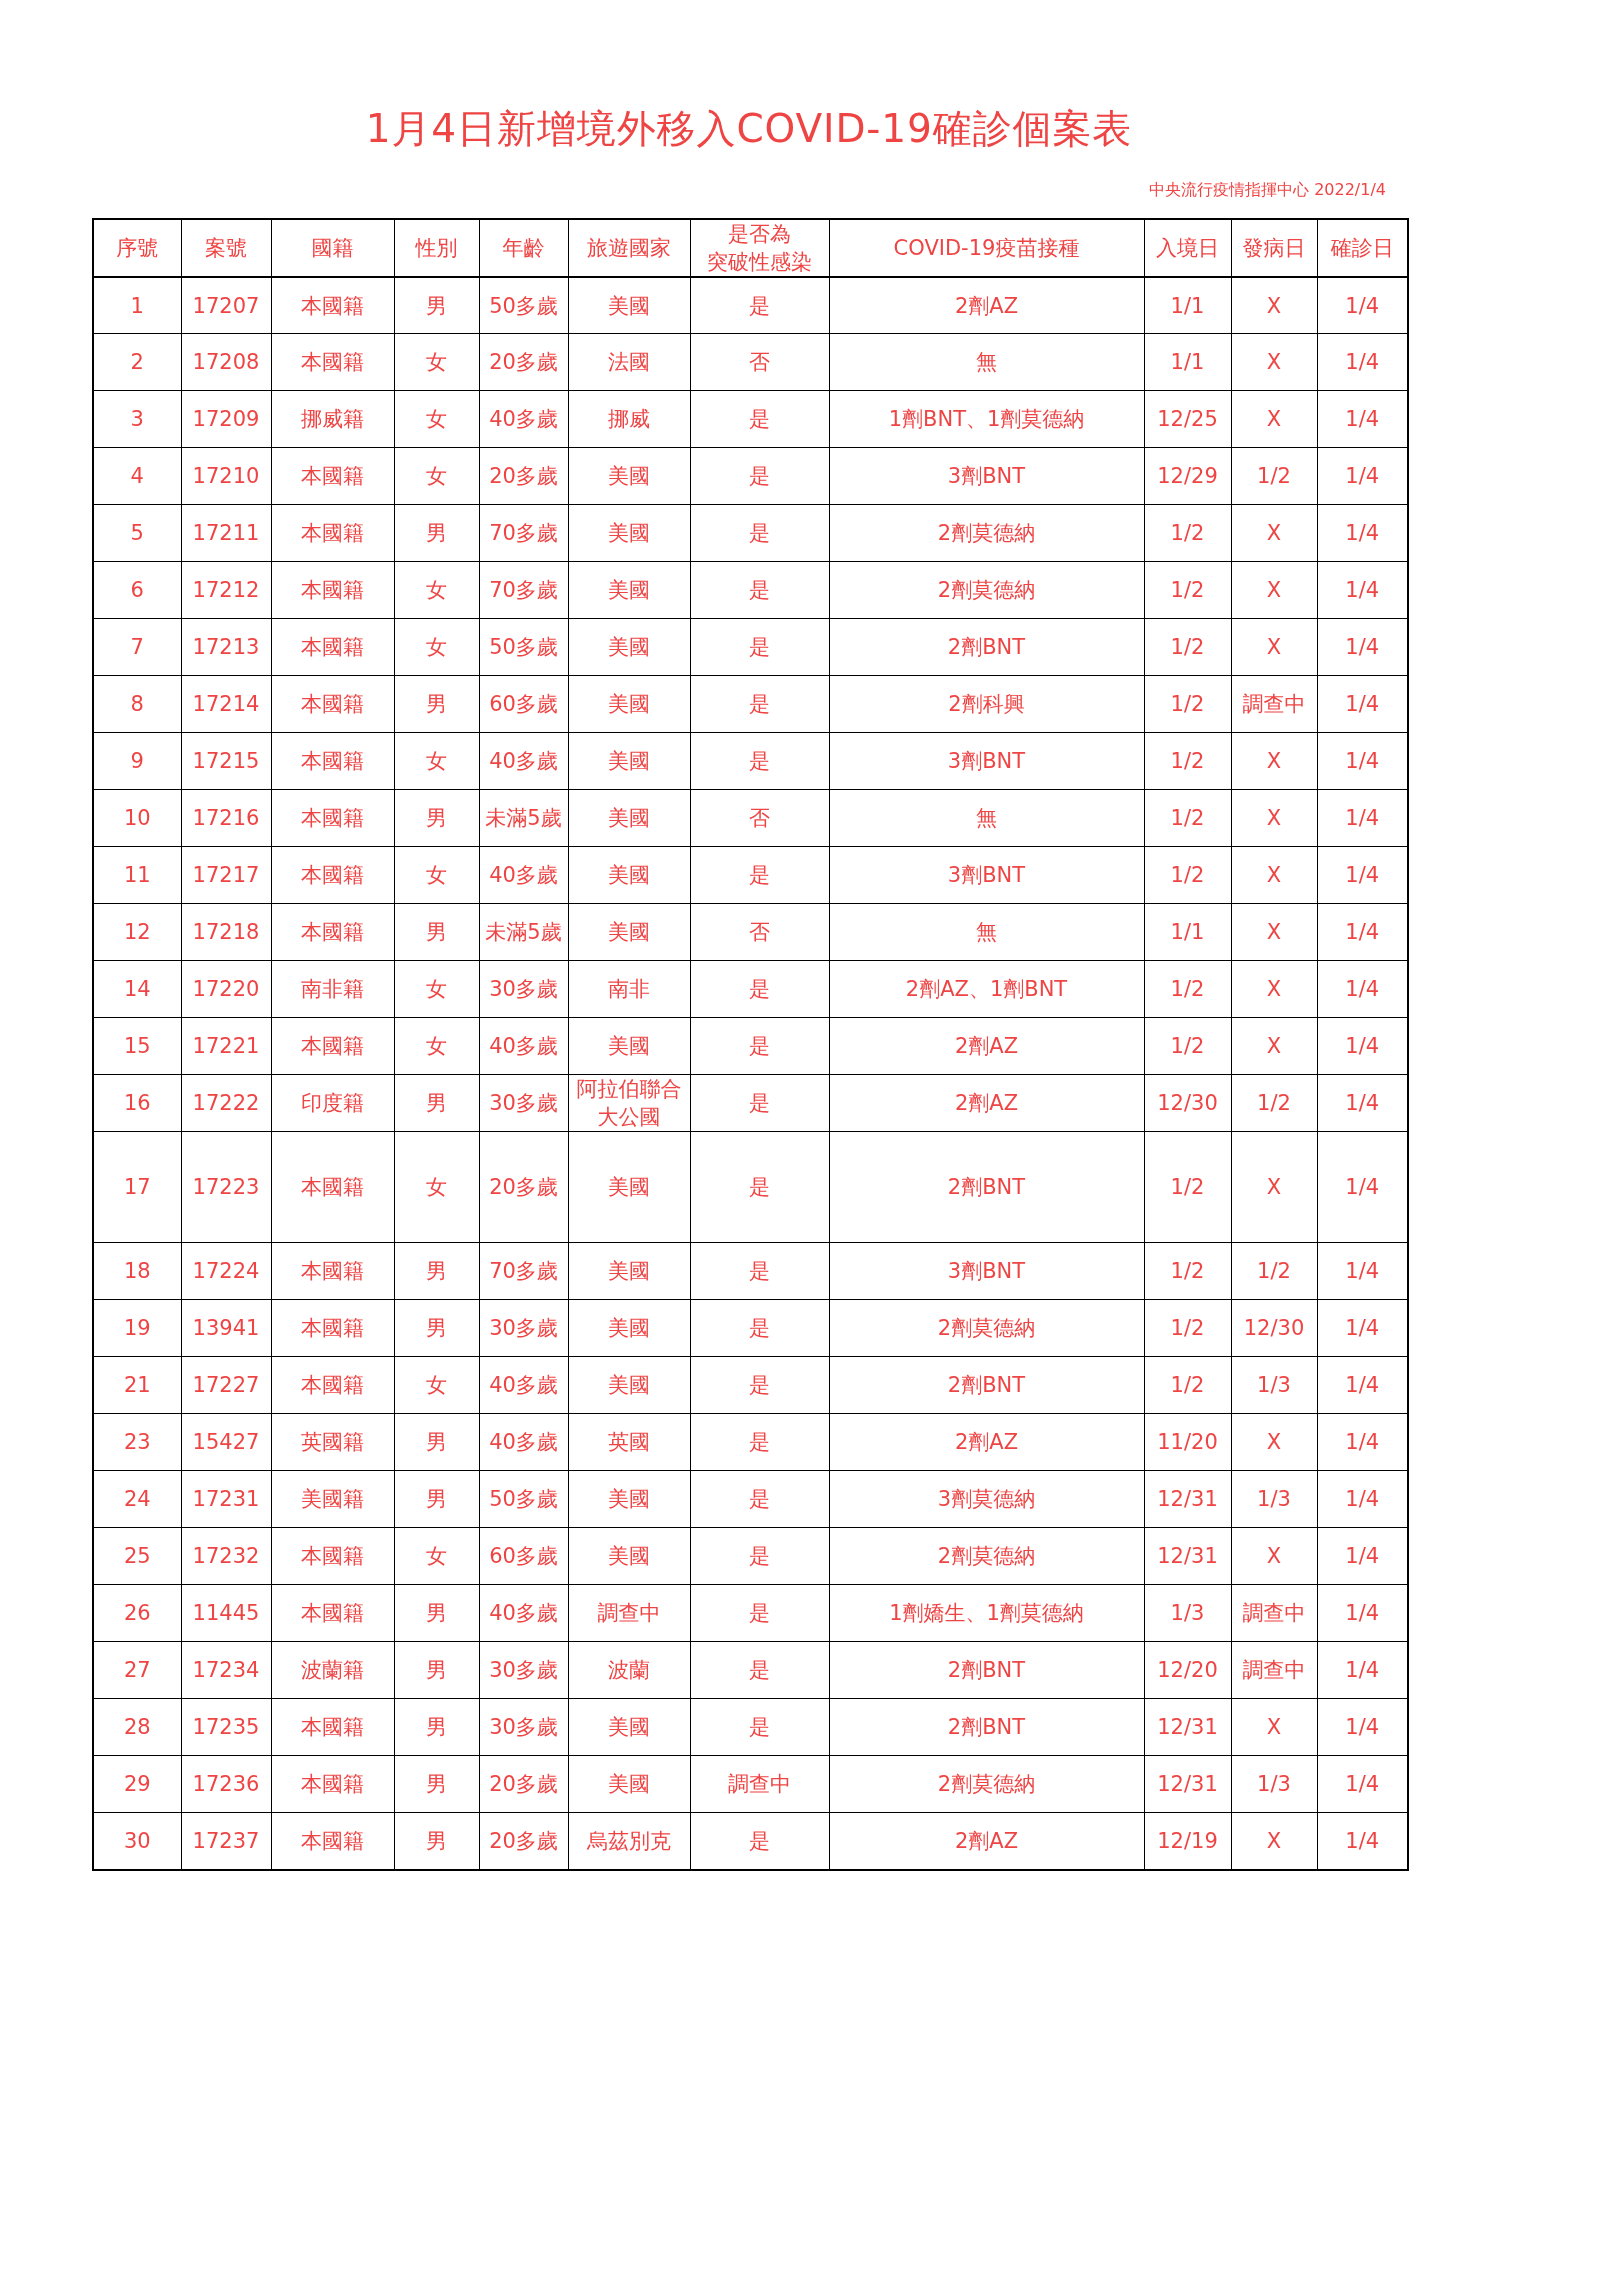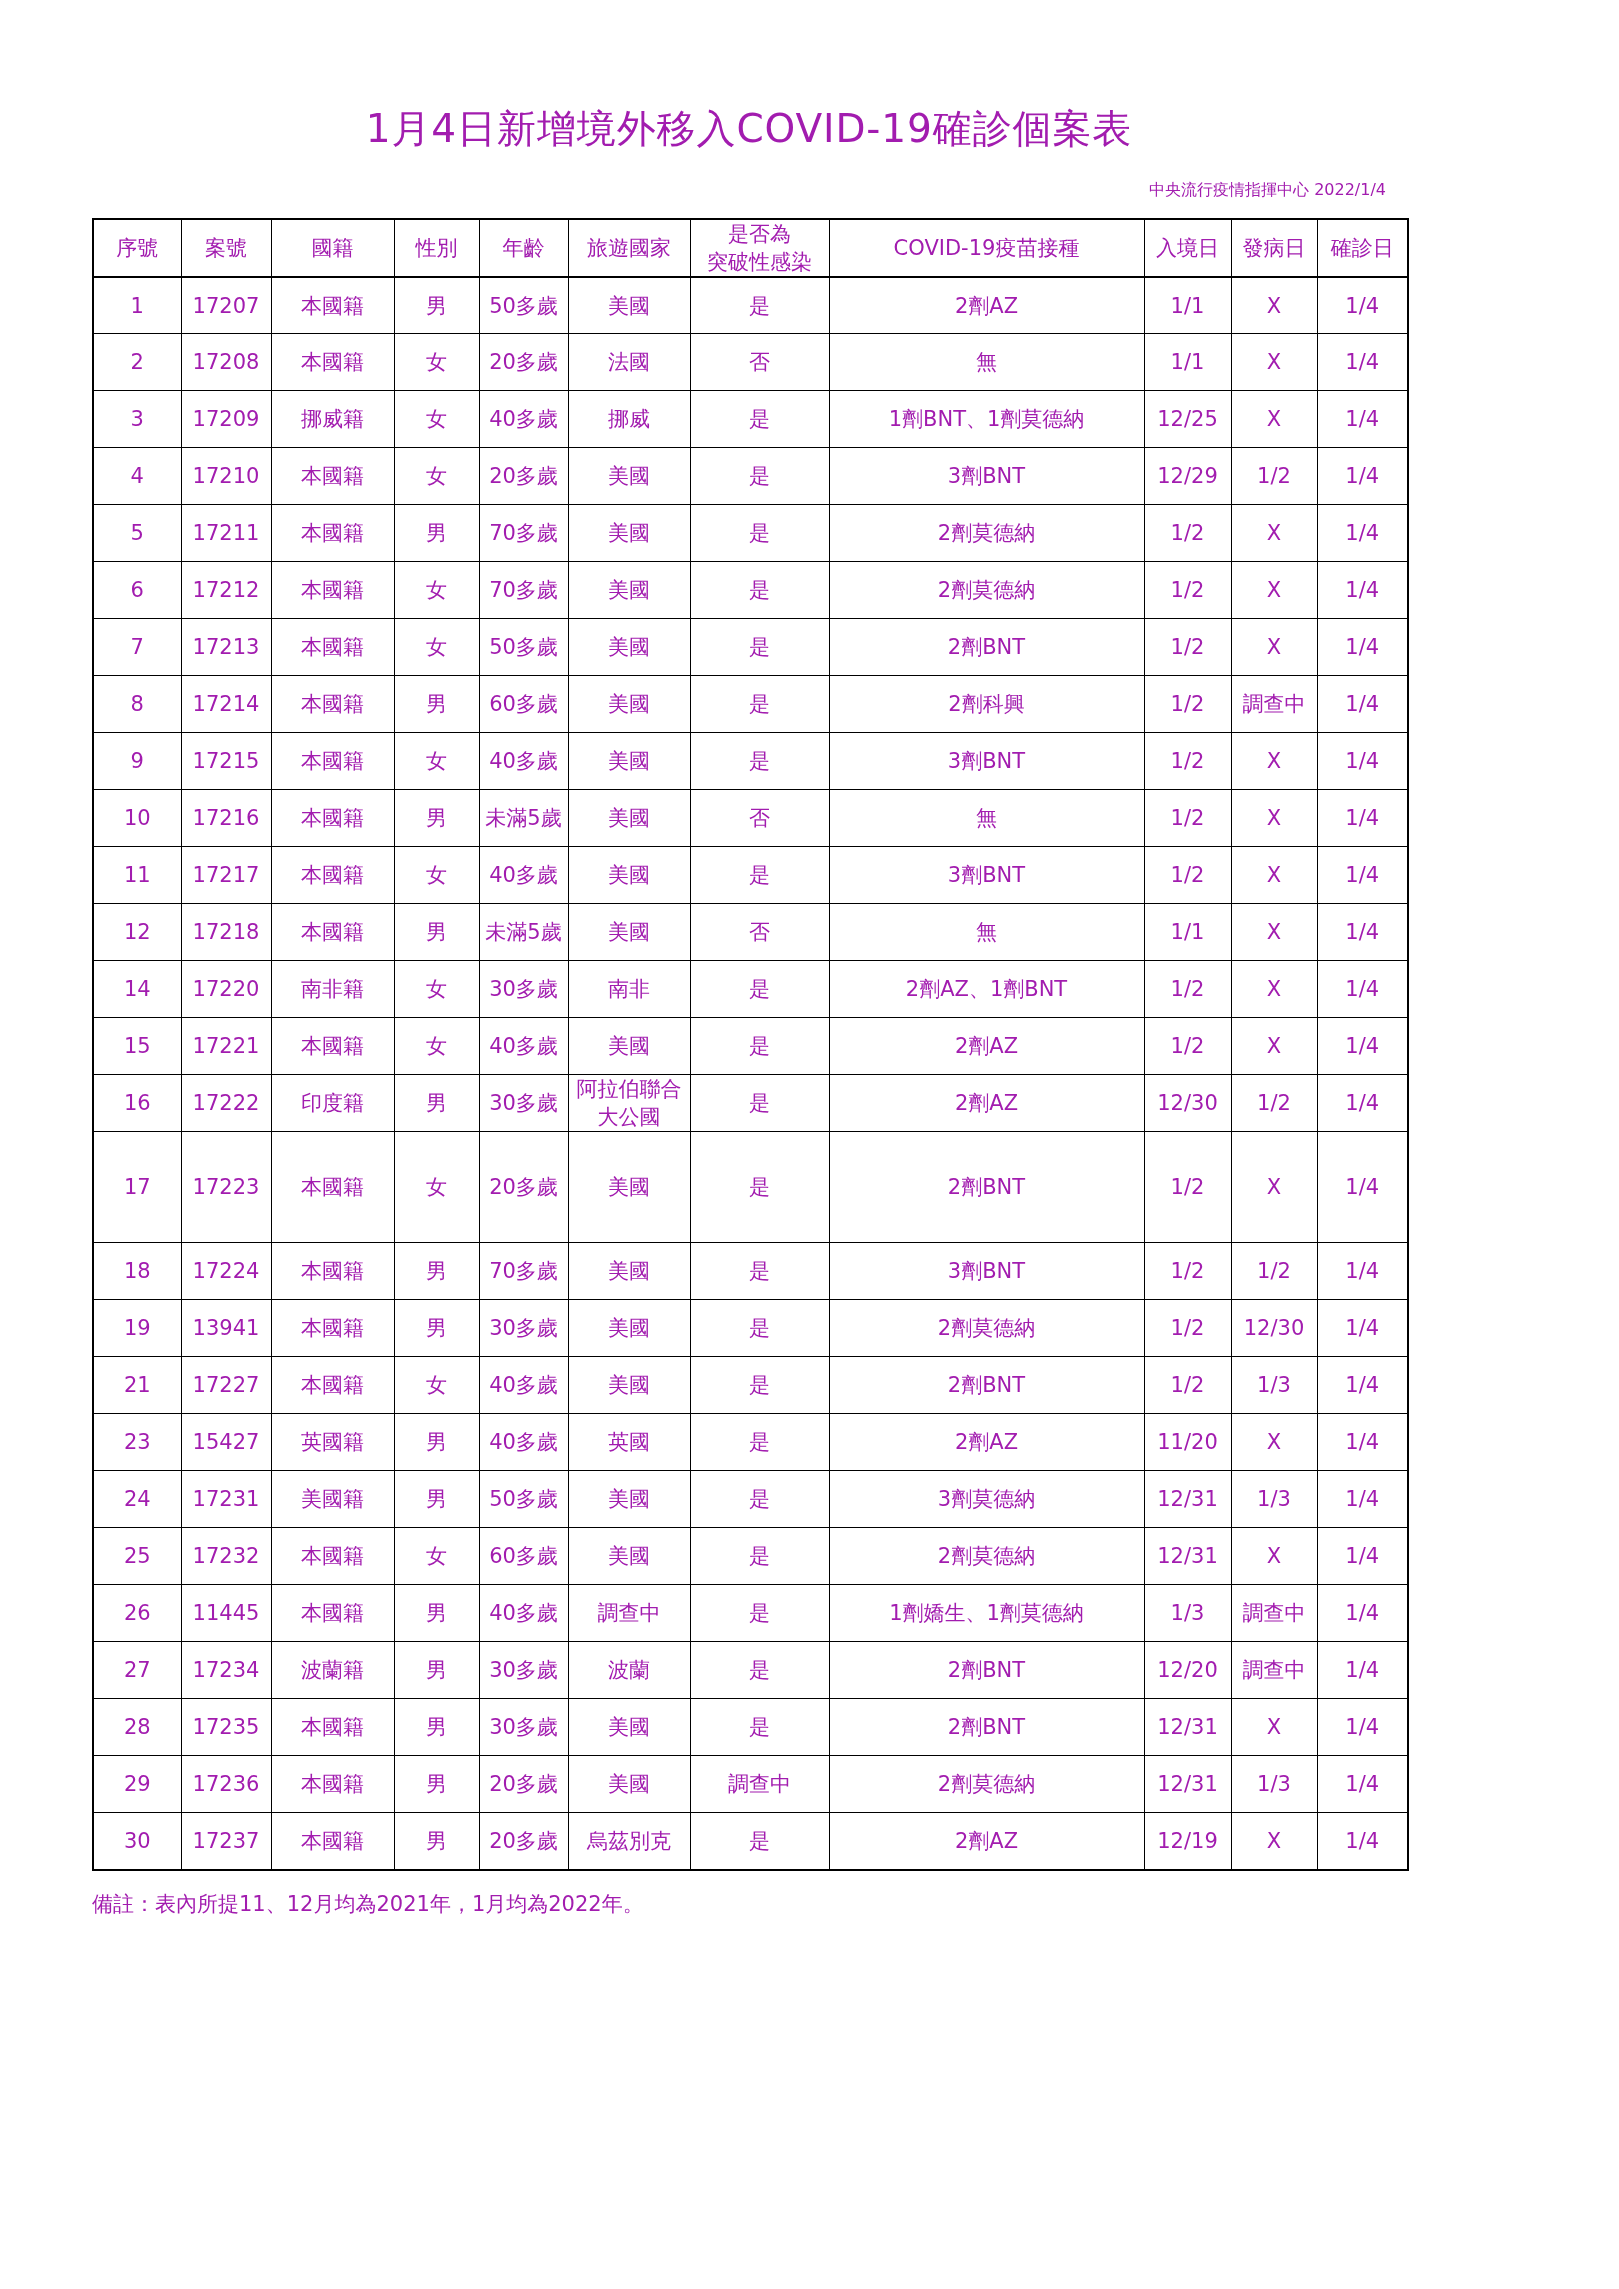--- a/index.html
+++ b/index.html
@@ -5,21 +5,21 @@
   html, body {
     margin: 0;
     padding: 0;
     background: #ffffff;
   }
   .page {
     position: relative;
     width: 1620px;
     height: 2290px;
     background: #ffffff;
-    color: #a21caf;
+    color: #ef4444;
     font-family: "DejaVu Sans", "Liberation Sans", sans-serif;
     overflow: hidden;
   }
   .content {
     position: absolute;
     left: 92px;
     top: 0;
     width: 1314px;
   }
   .title {
@@ -457,16 +457,15 @@
             <td>20多歲</td>
             <td>烏茲別克</td>
             <td>是</td>
             <td>2劑AZ</td>
             <td>12/19</td>
             <td>X</td>
             <td>1/4</td>
           </tr>
         </tbody>
     </table>
-    <div class="footnote">備註：表內所提11、12月均為2021年，1月均為2022年。</div>
   </div>
 </div>
 
 
 </body></html>

